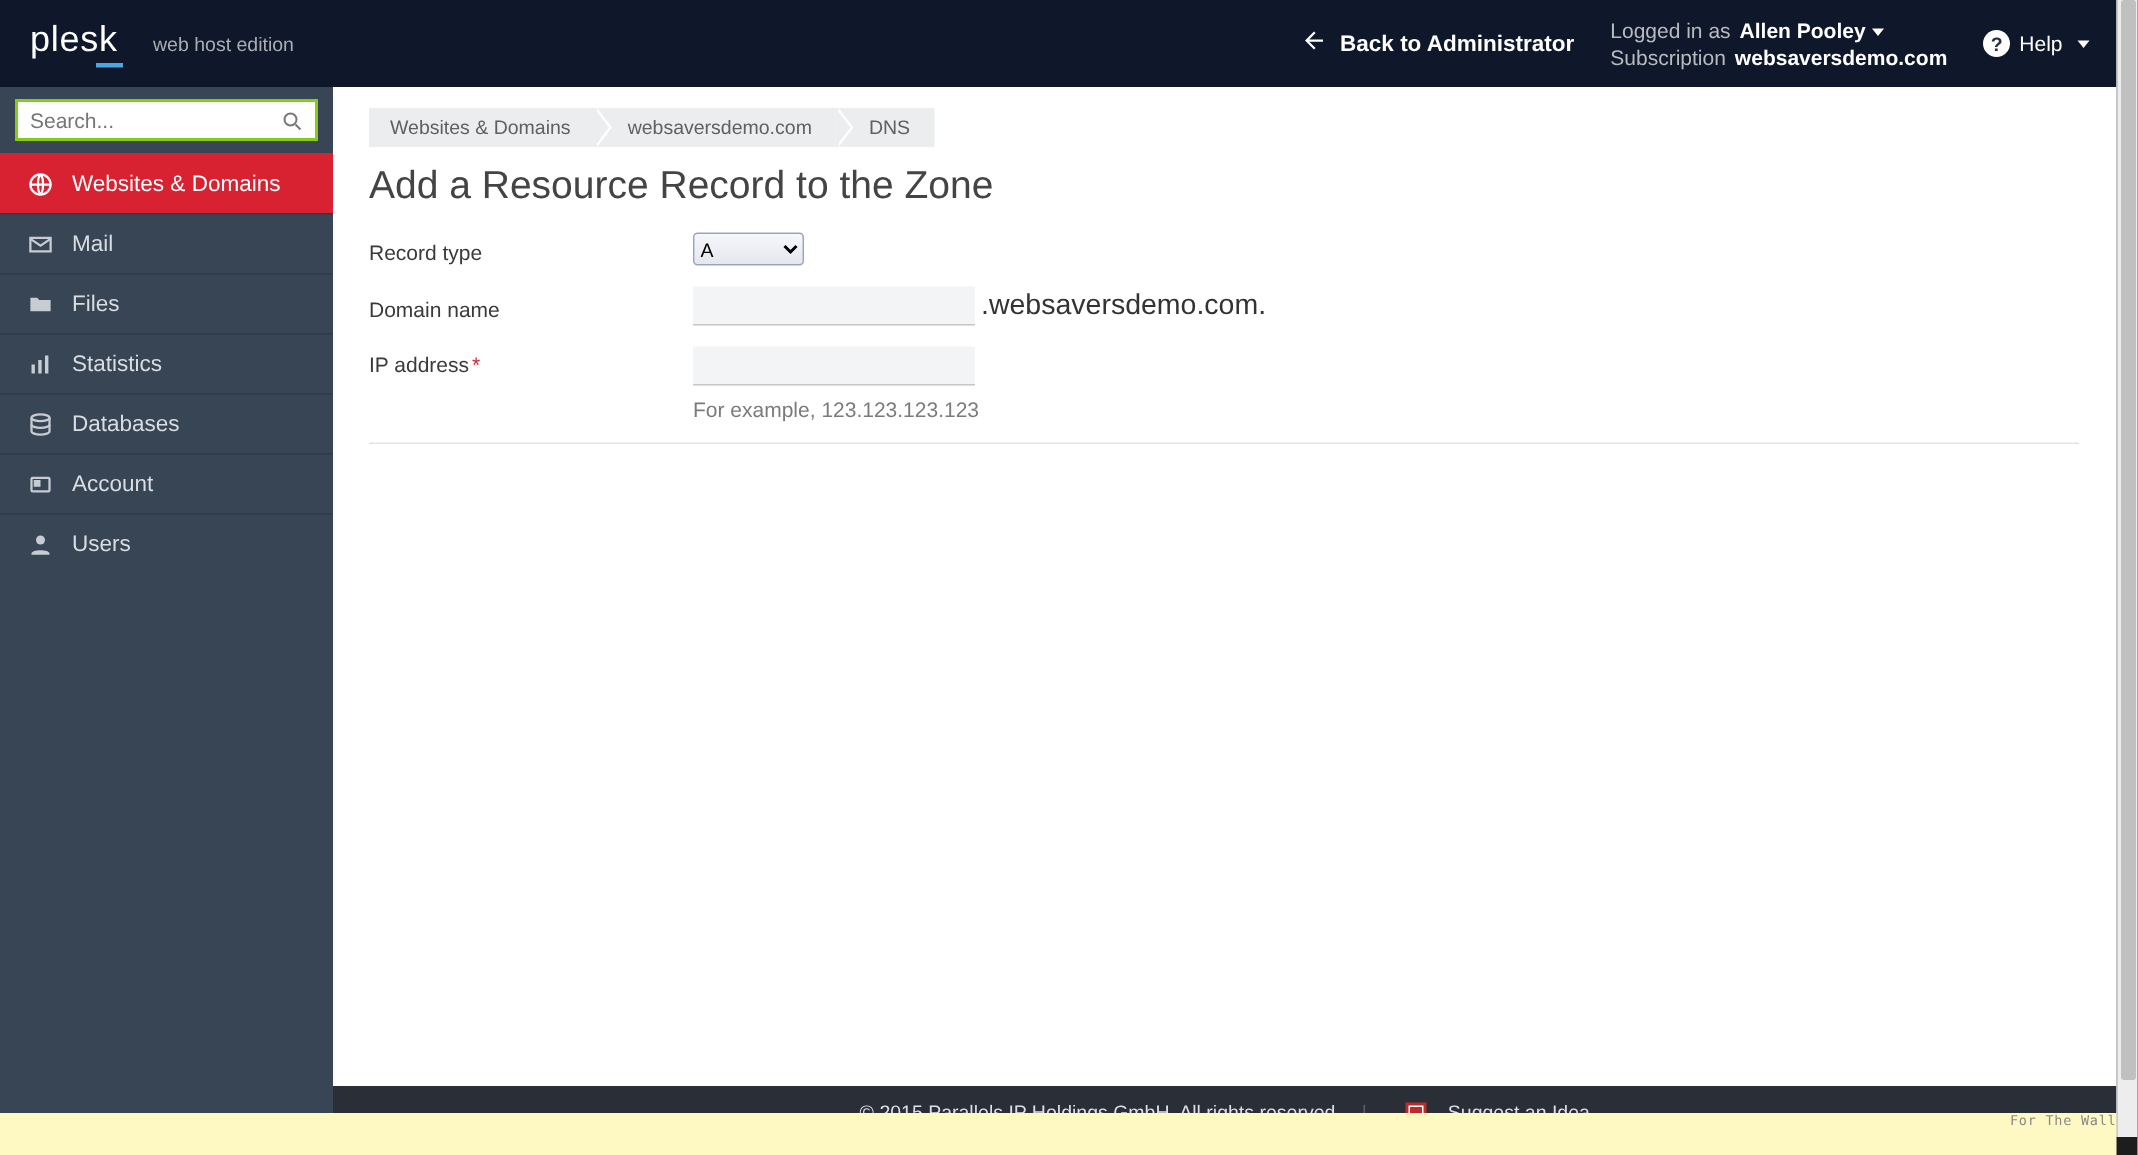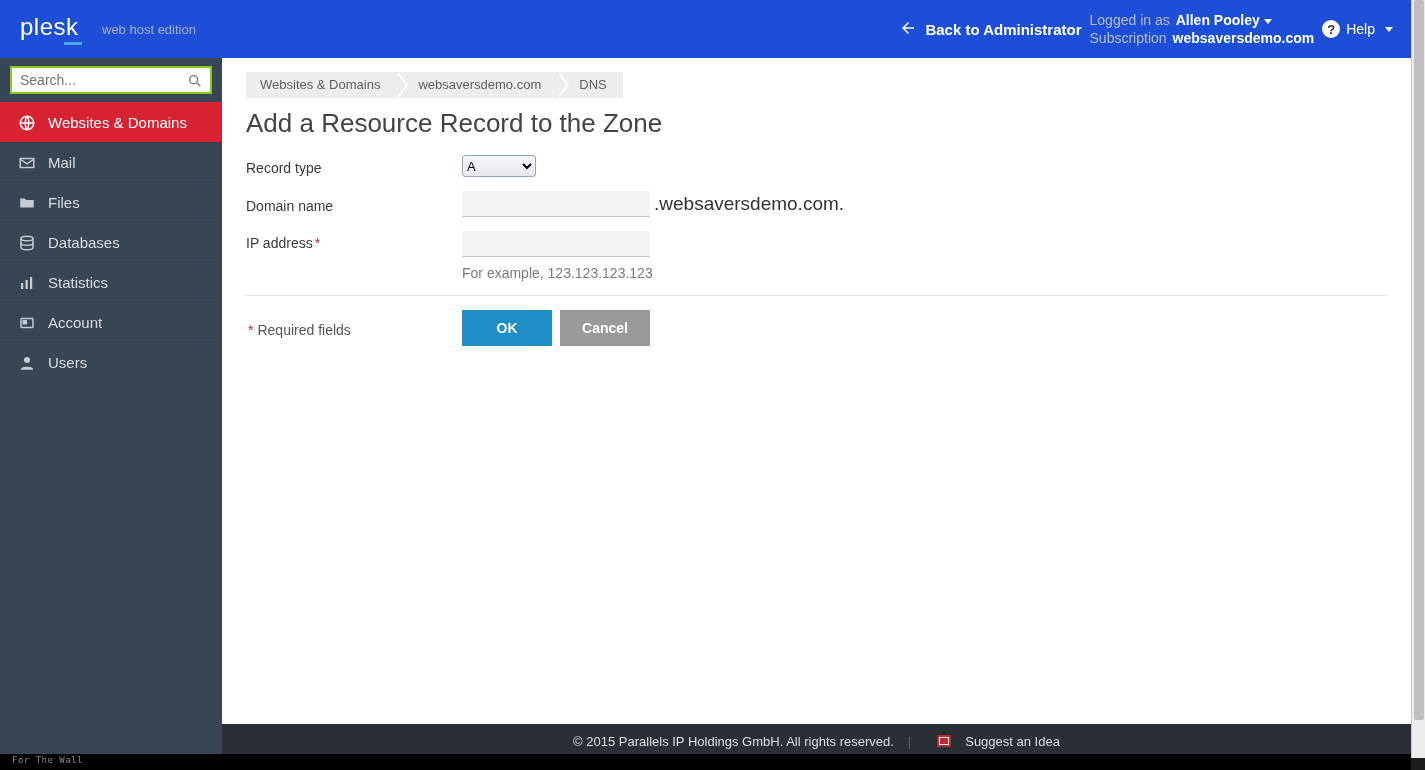--- a/index.html
+++ b/index.html
@@ -14,39 +14,39 @@
     position: absolute; top: 0; left: 2px; width: 10px; height: 720px;
     background: #c0c0c0; border-radius: 2px;
   }
 
   .app {
     position: absolute; top: 0; left: 0; right: 14px; bottom: 12px;
     display: flex; flex-direction: column; background: #fff;
   }
 
   .bottom-strip {
-    position: absolute; left: 0; right: 14px; bottom: 0; height: 16px;
-    background: #000000; color: #888; font-size: 9px; letter-spacing: .5px;
-    padding-left: 12px; line-height: 12px; font-family: monospace;
+    position: absolute; left: 0; right: 14px; bottom: 0; height: 28px;
+    background: #fef9c3; color: #888; font-size: 9px; letter-spacing: .5px;
+    padding-left: 12px; line-height: 12px; font-family: monospace; text-align: right;
   }
 
   
   .topbar {
-    height: 58px; background: #1d4ed8; color: #fff;
+    height: 58px; background: #0f172a; color: #fff;
     display: flex; align-items: stretch; flex: 0 0 auto;
   }
   .brand {
     width: 222px; display: flex; align-items: center; padding-left: 20px;
   }
   .brand .logo { font-size: 24px; font-weight: 400; letter-spacing: .5px; color: #fff; }
   .brand .logo-underline { display: block; width: 18px; height: 3px; background: #4aa7e0; margin-top: 1px; margin-left: 44px; }
   .brand .edition { font-size: 13px; color: #a9aeb5; margin-left: 20px; }
 
   .topbar-spacer { flex: 1; }
-  .topbar-right { display: flex; align-items: center; gap: 8px; padding: 0 18px; }
+  .topbar-right { display: flex; align-items: center; gap: 24px; padding: 0 18px; }
   .back-admin { display: flex; align-items: center; gap: 8px; color: #fff; font-size: 15px; font-weight: 600; cursor: pointer; }
   .back-admin svg { width: 18px; height: 18px; }
   .user-block { font-size: 14px; line-height: 18px; }
   .user-block .row { display: flex; gap: 6px; align-items: center; }
   .user-block .muted { color: #b7bbc0; }
   .user-block .strong { color: #fff; font-weight: 600; }
   .caret-down { display: inline-block; width: 0; height: 0; border-left: 4px solid transparent; border-right: 4px solid transparent; border-top: 5px solid #fff; margin-left: 4px; vertical-align: middle; }
   .help-link { display: flex; align-items: center; gap: 6px; color: #fff; font-size: 14px; cursor: pointer; }
   .help-icon {
     display: inline-flex; width: 18px; height: 18px; border-radius: 50%;
@@ -236,37 +236,37 @@
           <div class="nav-item">
             <span class="icon">
               <svg viewBox="0 0 24 24" fill="#c7ccd2">
                 <path d="M3 6h6l2 2h10v10H3z"></path>
               </svg>
             </span>
             <span>Files</span>
           </div>
           <div class="nav-item">
             <span class="icon">
+              <svg viewBox="0 0 24 24" fill="#c7ccd2">
+                <rect x="4" y="12" width="3" height="8"></rect>
+                <rect x="10" y="8" width="3" height="12"></rect>
+                <rect x="16" y="4" width="3" height="16"></rect>
+              </svg>
+            </span>
+            <span>Statistics</span>
+          </div>
+          <div class="nav-item">
+            <span class="icon">
               <svg viewBox="0 0 24 24" fill="none" stroke="#c7ccd2" stroke-width="2">
                 <ellipse cx="12" cy="6" rx="8" ry="3"></ellipse>
                 <path d="M4 6v12c0 1.7 3.6 3 8 3s8-1.3 8-3V6"></path>
                 <path d="M4 12c0 1.7 3.6 3 8 3s8-1.3 8-3"></path>
               </svg>
             </span>
             <span>Databases</span>
-          </div>
-          <div class="nav-item">
-            <span class="icon">
-              <svg viewBox="0 0 24 24" fill="#c7ccd2">
-                <rect x="4" y="12" width="3" height="8"></rect>
-                <rect x="10" y="8" width="3" height="12"></rect>
-                <rect x="16" y="4" width="3" height="16"></rect>
-              </svg>
-            </span>
-            <span>Statistics</span>
           </div>
           <div class="nav-item">
             <span class="icon">
               <svg viewBox="0 0 24 24" fill="none" stroke="#c7ccd2" stroke-width="2">
                 <rect x="4" y="6" width="16" height="12" rx="1"></rect>
                 <rect x="7" y="9" width="4" height="4" fill="#c7ccd2"></rect>
               </svg>
             </span>
             <span>Account</span>
           </div>
@@ -315,29 +315,20 @@
               <span>IP address</span><span class="req">*</span>
             </div>
             <div class="form-field">
               <input class="text" type="text" value="" style="">
               <span class="hint">For example, 123.123.123.123</span>
             </div>
           </div>
 
           <div class="divider"></div>
 
-          <div class="actions-row">
-            <div class="form-label required-note">
-              <span class="req">*</span><span>Required fields</span>
-            </div>
-            <div class="actions" style="margin-left:0">
-              <button class="btn btn-primary">OK</button>
-              <button class="btn btn-cancel">Cancel</button>
-            </div>
-          </div>
         </div>
       </div>
 
       <div class="footer">
         <span>© 2015 Parallels IP Holdings GmbH. All rights reserved.</span>
         <span class="sep">|</span>
         <span class="suggest">
           <span class="flag"></span>
           <span>Suggest an Idea</span>
         </span>

